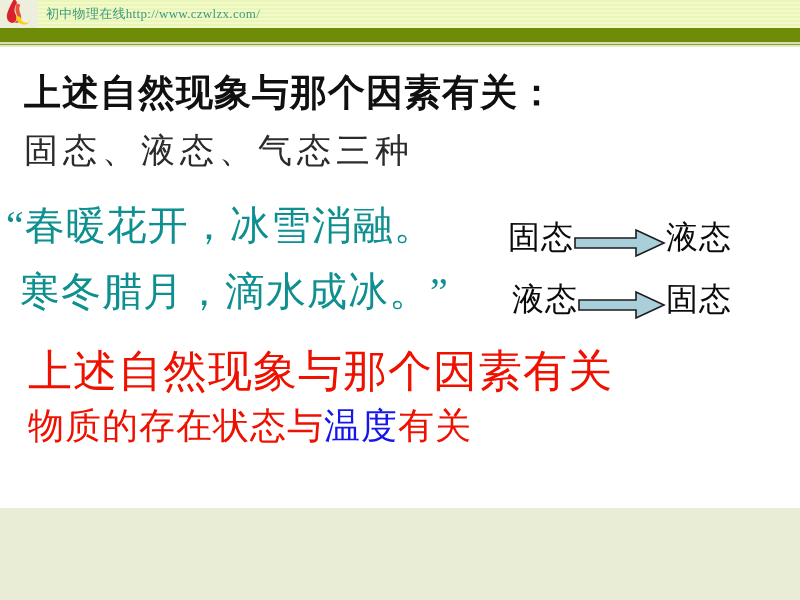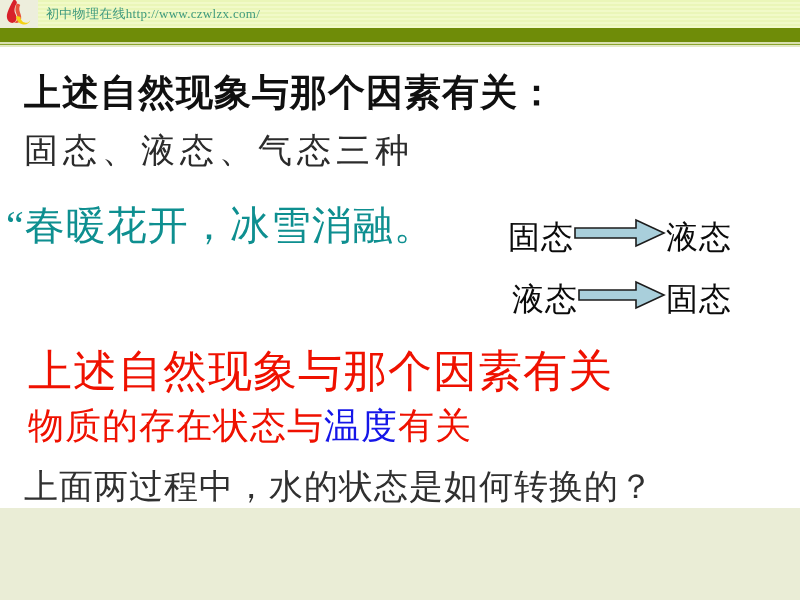--- a/index.html
+++ b/index.html
@@ -186,21 +186,21 @@
     top: 464px;
     font-size: 34px;
     color: #303030;
     letter-spacing: 1px;
   }
 
   
   .diagram {
     position: absolute;
     display: flex;
-    align-items: flex-start;
+    align-items: flex-end;
     white-space: nowrap;
   }
   .diagram .term {
     font-family: "Liberation Serif", "DejaVu Serif", serif;
     font-size: 32px;
     color: #0b0b0b;
     letter-spacing: 1px;
   }
   .diagram .block-arrow {
     display: inline-block;
@@ -231,28 +231,28 @@
   </div>
 
   <div class="site-label">初中物理在线http://www.czwlzx.com/</div>
 
   <div class="line l-title">上述自然现象与那个因素有关：</div>
 
   <div class="line l-quote1">“春暖花开，冰雪消融。</div>
 
   <div class="line l-three-states">固态、液态、气态三种</div>
 
+  <div class="line l-quote2">寒冬腊月，滴水成冰。”</div>
 
   <div class="line l-red1">上述自然现象与那个因素有关</div>
 
   <div class="line l-red2">
     <span>物质的存在状态与</span><span class="blue-seg">温度</span><span>有关</span>
   </div>
 
-  <div class="line l-final">上面两过程中，水的状态是如何转换的？</div>
 
   <div class="diagram diag-1">
     <span class="term">固态</span>
     <span class="block-arrow">
       <svg width="92" height="34" viewBox="0 0 92 34">
         <path d="M1 12 L62 12 L62 4 L90 17 L62 30 L62 22 L1 22 Z" fill="#a9cfdb" stroke="#1c1c1c" stroke-width="1.6" stroke-linejoin="miter"></path>
       </svg>
     </span>
     <span class="term">液态</span>
   </div>

